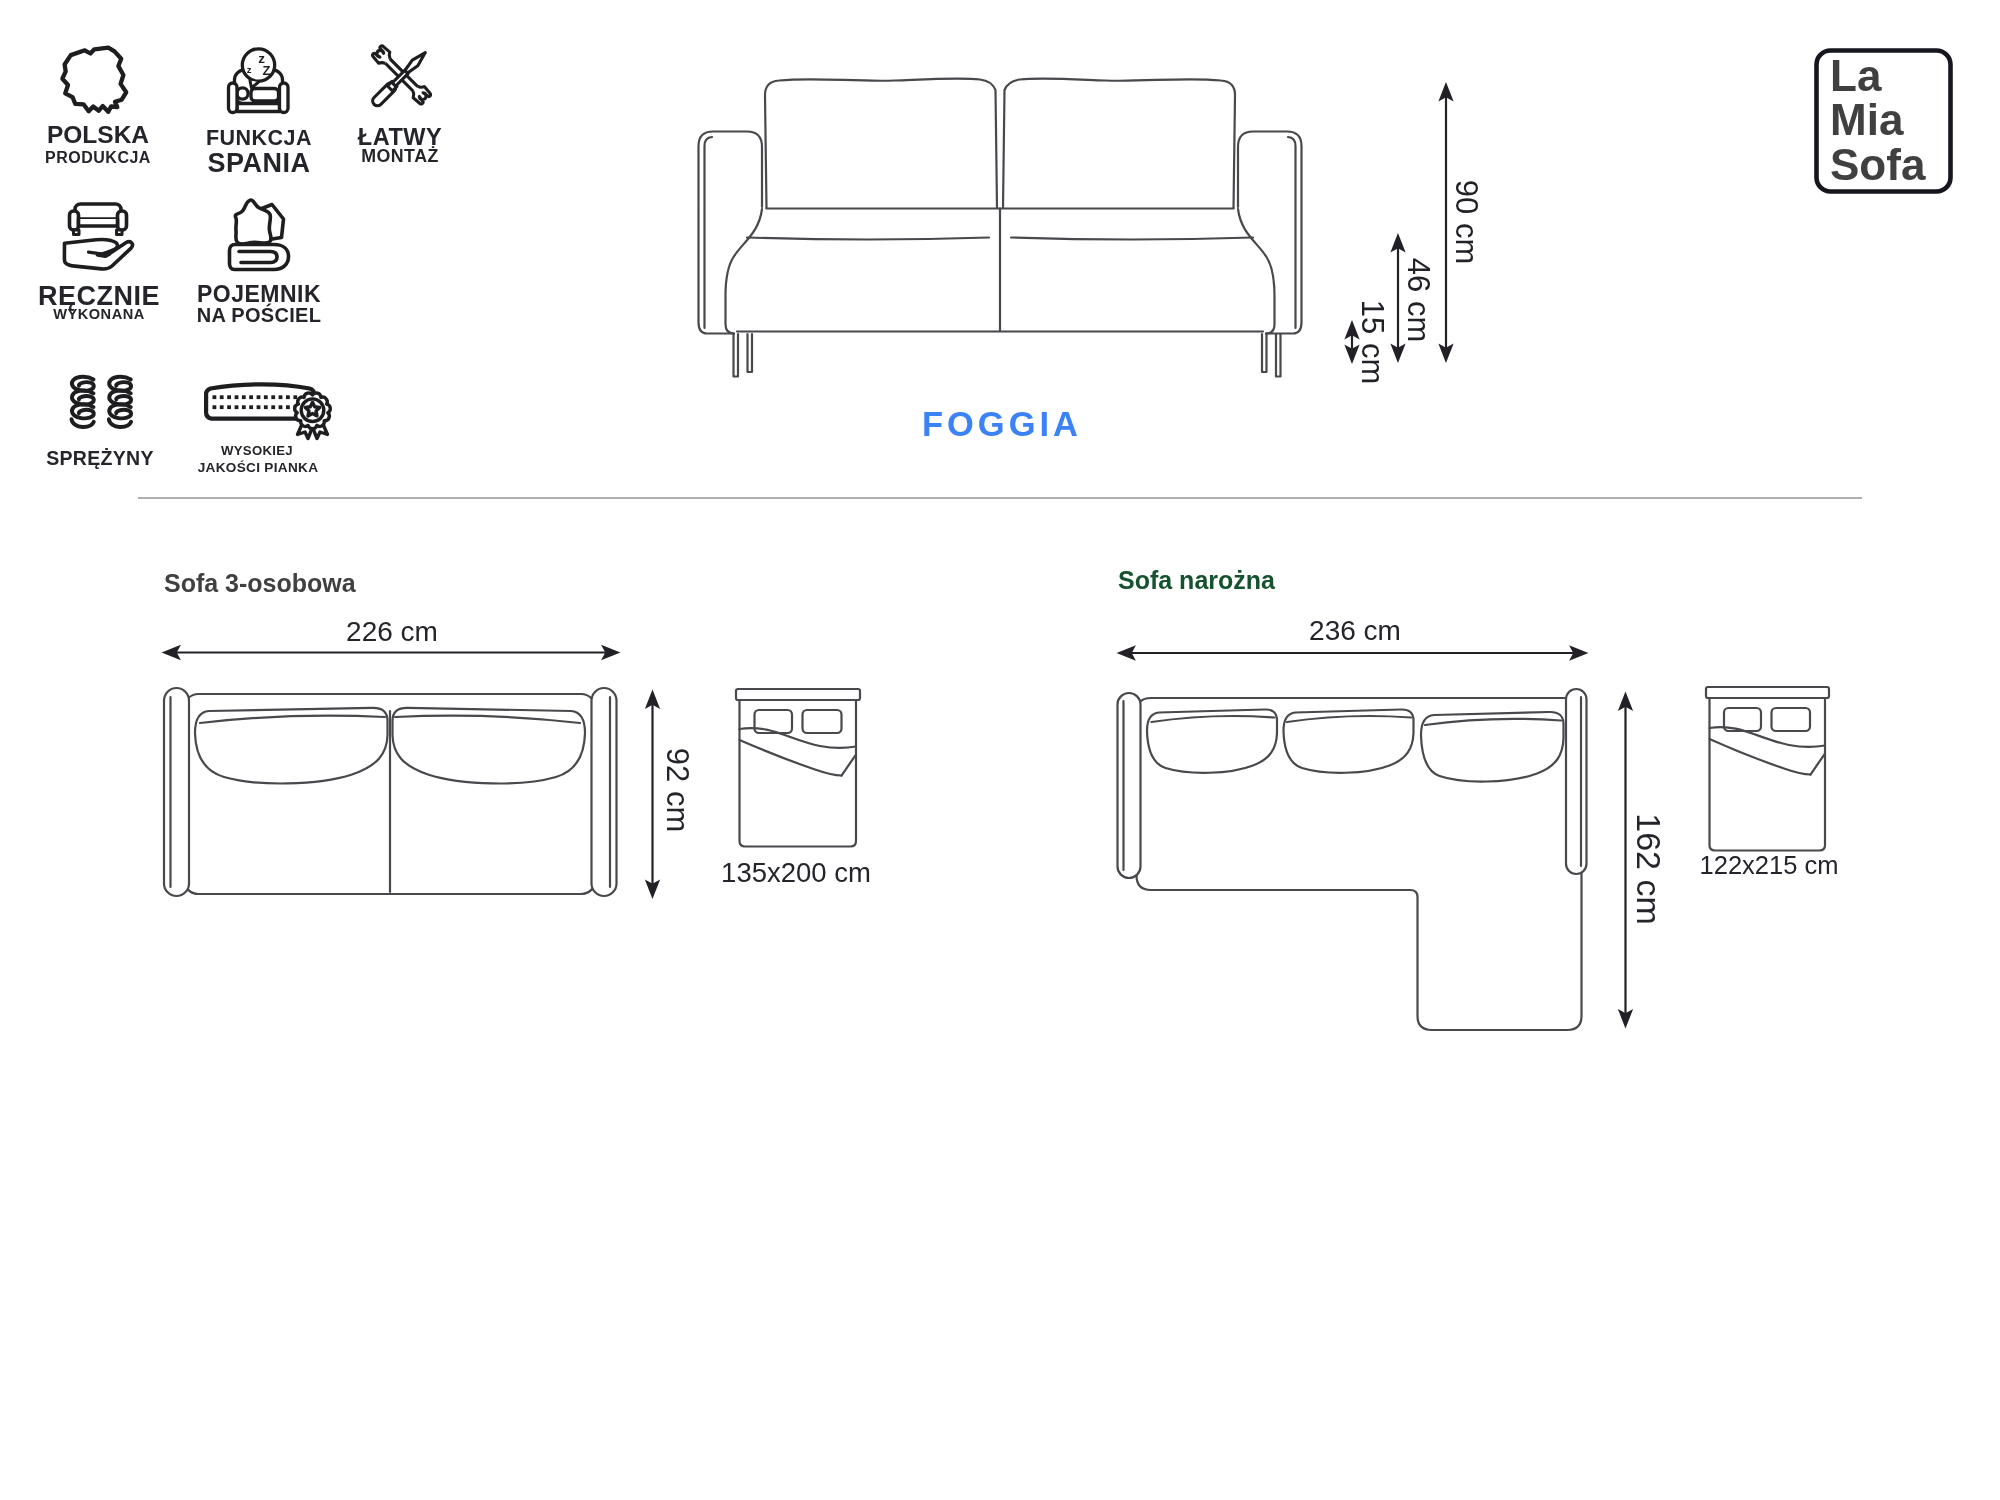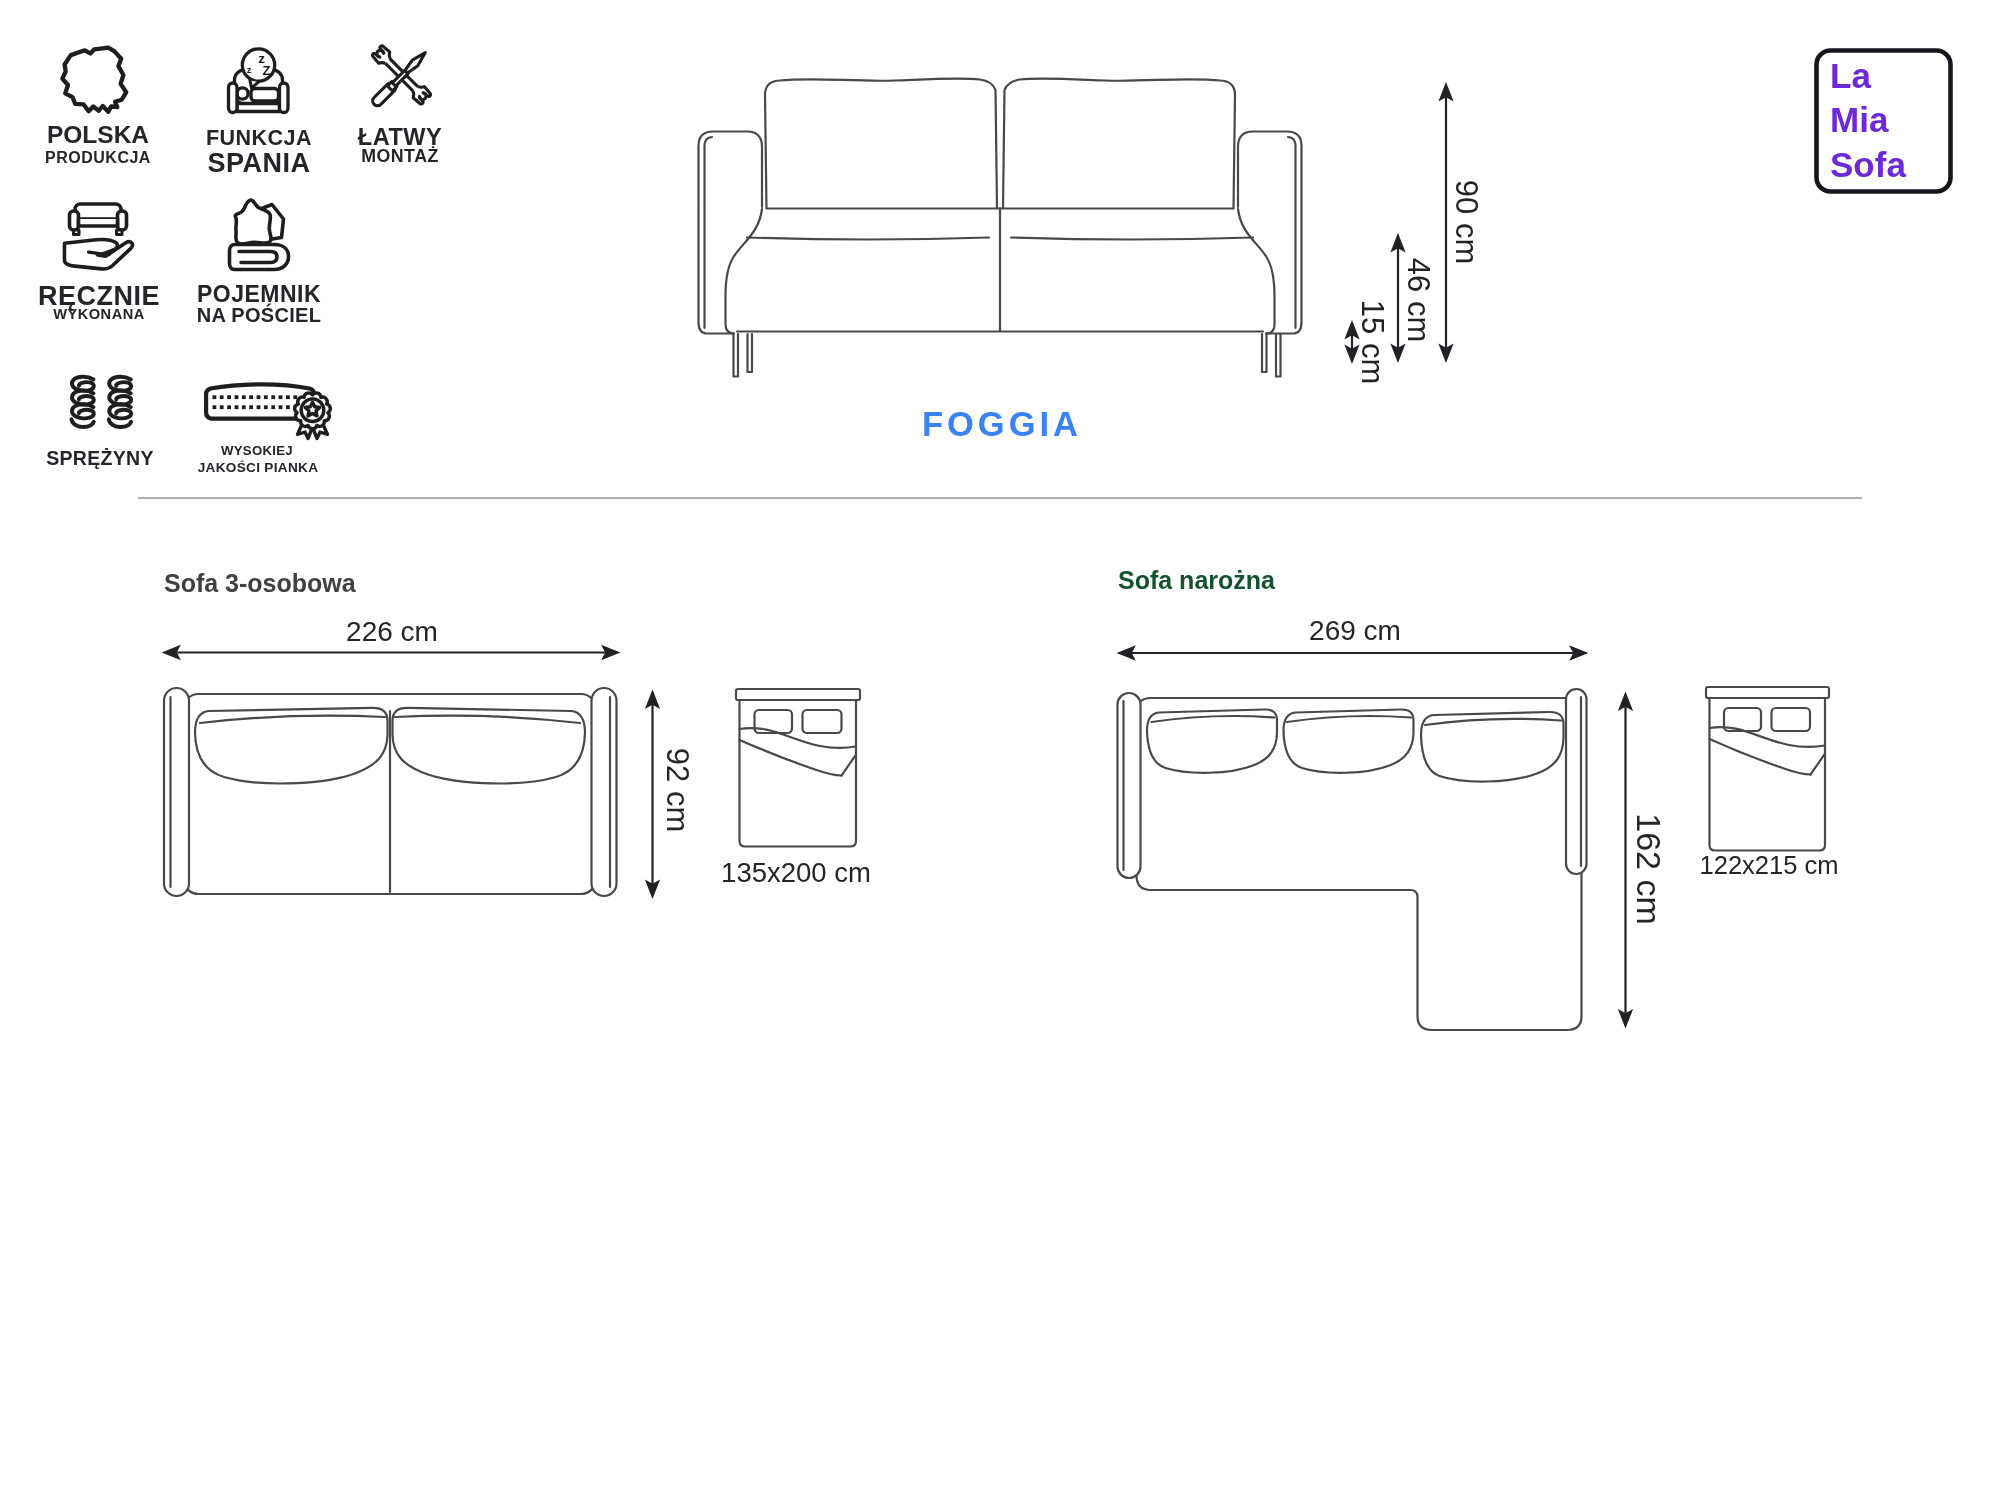--- a/index.html
+++ b/index.html
@@ -240,19 +240,19 @@
 <div class="t rot" style="left:1466px; top:222px; font-size:31px; color:#232027;">90 cm</div>
 <div class="t rot" style="left:1418px; top:300px; font-size:31px; color:#232027;">46 cm</div>
 <div class="t rot" style="left:1372px; top:342px; font-size:31px; color:#232027;">15 cm</div>
 
 <div class="t b" style="left:164px; top:569px; font-size:25px; color:#404040;">Sofa 3-osobowa</div>
 <div class="t ctr" style="left:392px; top:616px; font-size:28px;">226 cm</div>
 <div class="t rot" style="left:677px; top:790px; font-size:31px;">92 cm</div>
 <div class="t ctr" style="left:796px; top:857px; font-size:27.5px;">135x200 cm</div>
 
 <div class="t b" style="left:1118px; top:566px; font-size:25px; color:#14532d;">Sofa narożna</div>
-<div class="t ctr" style="left:1355px; top:615px; font-size:28px;">269 cm</div>
+<div class="t ctr" style="left:1355px; top:615px; font-size:28px;">236 cm</div>
 <div class="t rot" style="left:1648px; top:869px; font-size:34px;">162 cm</div>
 <div class="t ctr" style="left:1769px; top:851px; font-size:25.5px;">122x215 cm</div>
 
-<div class="t b" style="left:1830px; top:54px; font-size:35px; line-height:44.3px; color:#6d28d9;">La<br>Mia<br>Sofa</div>
+<div class="t b" style="left:1830px; top:54px; font-size:44px; line-height:44.3px; color:#404040;">La<br>Mia<br>Sofa</div>
 
 </div>
 
 </body></html>

